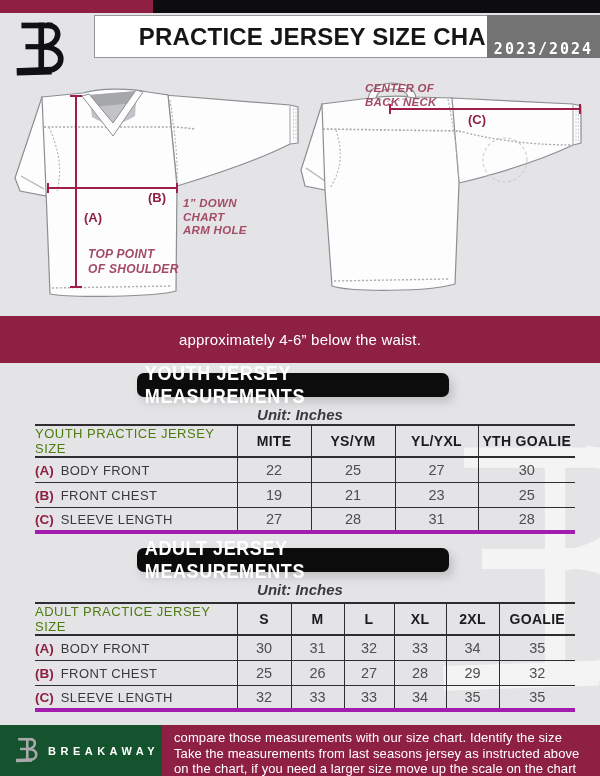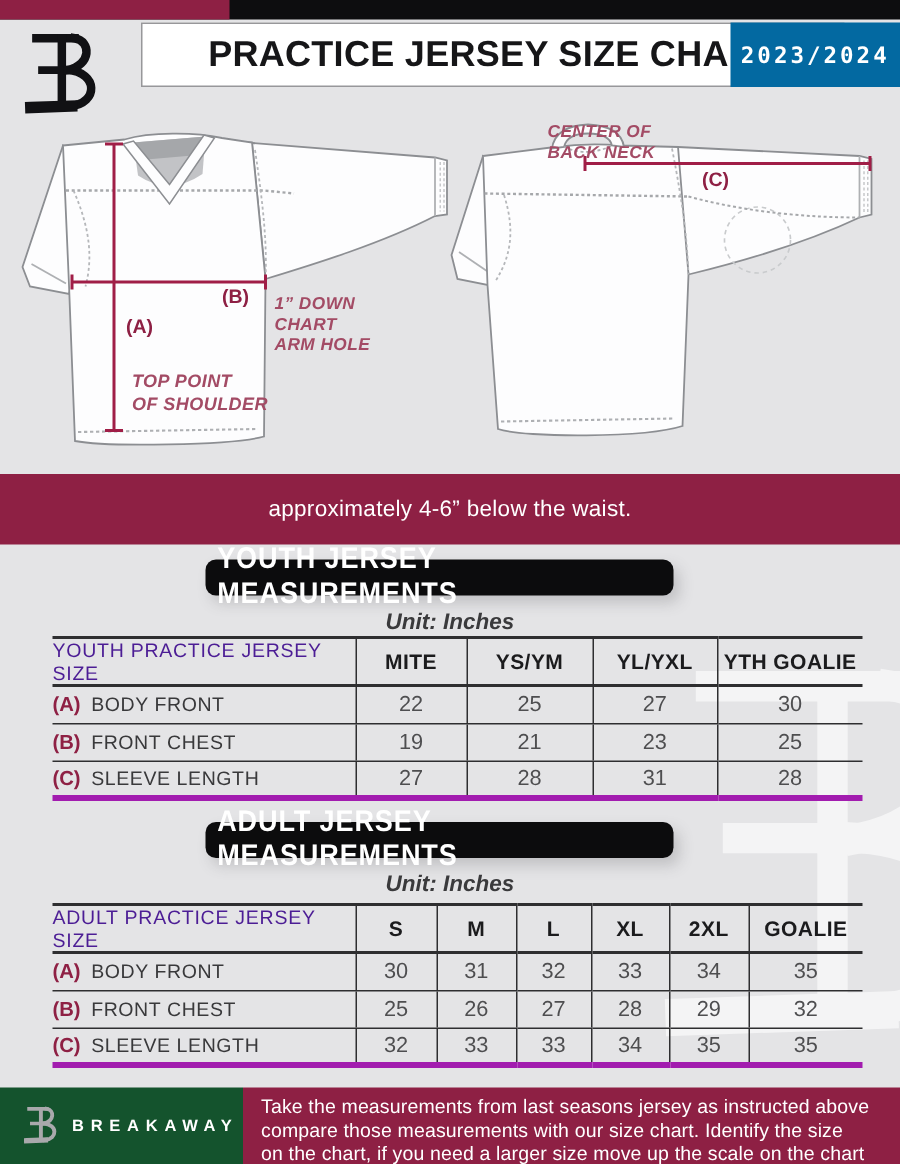--- a/index.html
+++ b/index.html
@@ -14,22 +14,22 @@
   .top-strip{position:absolute;top:0;left:0;width:600px;height:13px;background:#0D0D0F;}
   .top-strip .strip-maroon{position:absolute;top:0;left:0;width:153px;height:13px;background:#8E2044;}
   .logo-main{position:absolute;left:16px;top:17px;width:58px;height:66px;}
   .title-box{
     position:absolute;left:94px;top:15px;width:469px;height:43px;
     background:#FFFFFF;border:1px solid #97979A;
     display:flex;align-items:center;justify-content:center;
   }
   .title-box span{font-size:24px;font-weight:bold;color:#161618;letter-spacing:.2px;}
   .season-box{
-    position:absolute;left:487px;top:15px;width:113px;height:43px;background:#0369a1;
-    display:flex;align-items:center;justify-content:center;
+    position:absolute;left:487px;top:15px;width:113px;height:43px;background:#737373;
+    display:flex;align-items:flex-end;justify-content:center;
   }
   .season-box span{font-family:"DejaVu Sans Mono",monospace;font-size:15px;font-weight:bold;color:#FFFFFF;letter-spacing:2px;}
   
   .diagram-svg{position:absolute;left:0;top:0;}
   .anno{position:absolute;color:#A34B65;font-style:italic;font-weight:600;font-size:11.5px;line-height:13.5px;letter-spacing:.3px;white-space:nowrap;margin-top:16px;}
   .anno-key{position:absolute;color:#8E2044;font-weight:bold;font-size:13px;font-style:normal;white-space:nowrap;}
   
   .banner{
     position:absolute;left:0;top:316px;width:600px;height:47px;background:#8E2044;
     display:flex;flex-direction:column;align-items:center;justify-content:center;
@@ -43,21 +43,21 @@
   }
   .pill span{color:#FFF;font-weight:bold;font-size:19px;letter-spacing:.6px;display:inline-block;transform:scale(.95,1.05);}
   .unit{position:absolute;left:0;width:600px;text-align:center;font-size:15px;font-style:italic;font-weight:600;color:#3A3A3C;}
   
   table.size{position:absolute;left:35px;width:540px;border-collapse:collapse;table-layout:fixed;background:transparent;}
   table.size th,table.size td{padding:0;margin:0;}
   table.size th{height:28px;border-top:2px solid #2E2E30;border-bottom:2px solid #2E2E30;}
   table.size td{height:25px;border-bottom:1.6px solid #2E2E30;}
   table.size tr:last-child td{border-bottom:4px solid #a21caf;}
   table.size th.col,table.size td.val{border-left:1.6px solid #2E2E30;text-align:center;}
-  th.lbl{font-size:13px;font-weight:normal;color:#4c1d95;letter-spacing:.5px;text-align:left;padding-left:12px;}
+  th.lbl{font-size:13px;font-weight:normal;color:#4d7c0f;letter-spacing:.5px;text-align:left;padding-left:12px;}
   th.col{font-size:14px;font-weight:bold;color:#1B1B1D;letter-spacing:.3px;}
   td.rowlbl{text-align:left;padding-left:10px;white-space:nowrap;}
   td.rowlbl .key{color:#8E2044;font-weight:bold;font-size:13.5px;margin-right:7px;}
   td.rowlbl .name{color:#39393B;font-size:13px;letter-spacing:.4px;}
   td.val{font-size:14.5px;color:#4E4E50;}
   
   .watermark{position:absolute;left:438px;top:412px;width:270px;height:325px;opacity:.6;pointer-events:none;}
   
   .footer{position:absolute;left:0;top:725px;width:600px;height:51px;display:flex;}
   .footer-black{position:relative;width:162px;height:51px;background:#14532d;flex:none;}
@@ -287,19 +287,19 @@
           <path d="M26 9 L26 57" stroke-width="6"></path>
           <path d="M35 9 C47 11 47 28 30 31.5" stroke-width="6"></path>
           <path d="M12 31.5 L30 31.5" stroke-width="5.5"></path>
           <path d="M30 31.5 C52 33 52 55 32 57" stroke-width="6"></path>
           <path d="M4 58 L33 57" stroke-width="8"></path>
         </g>
       </svg>
       <div class="footer-brand">BREAKAWAY</div>
     </div>
     <div class="footer-maroon">
+      <div>compare those measurements with our size chart. Identify the size</div>
       <div>Take the measurements from last seasons jersey as instructed above</div>
-      <div>compare those measurements with our size chart. Identify the size</div>
       <div>on the chart, if you need a larger size move up the scale on the chart</div>
     </div>
   </div>
 
 </div>
 
 </body></html>

